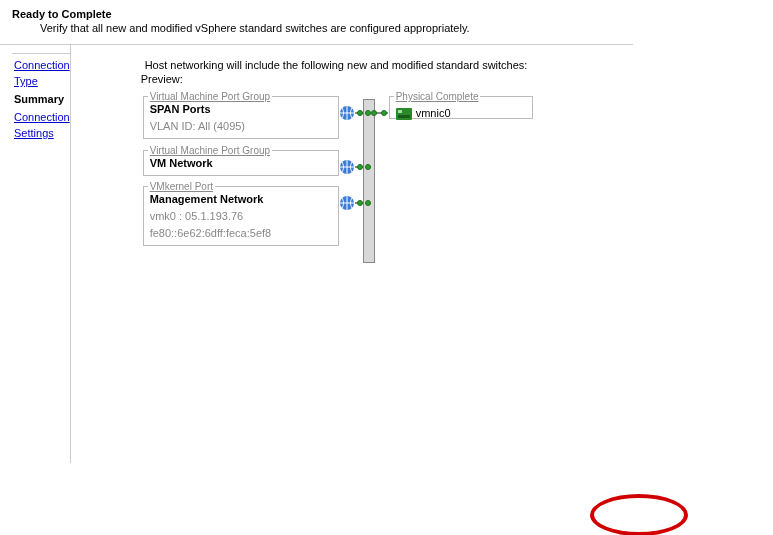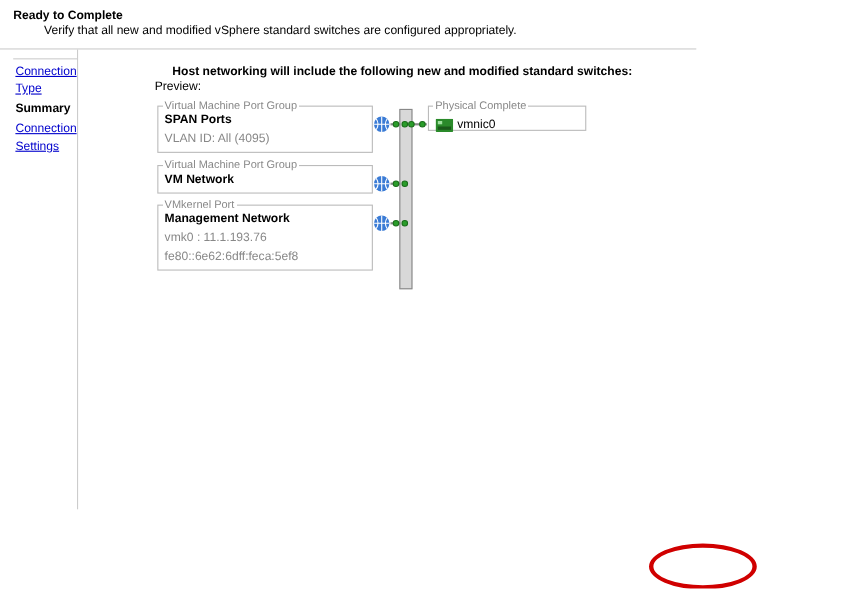--- a/index.html
+++ b/index.html
@@ -64,22 +64,21 @@
   }
   .steps .step.current {
     font-weight: bold;
   }
   .content {
     flex: 1;
     padding: 14px 22px 0 22px;
     box-sizing: border-box;
   }
   .content .intro {
-    margin: 0 0 2px 16px;
-    font-weight: bold;
+    margin: 0 0 2px 4px;
   }
   .content .preview-label {
     margin: 0 0 4px 0;
   }
   .diagram {
     position: relative;
     width: 510px;
     height: 180px;
   }
   .vswitch-bar {
@@ -97,20 +96,21 @@
     border: 1px solid #bbb;
     background: #fff;
     box-sizing: border-box;
     padding: 0 6px 4px 6px;
   }
   .portgroup legend, .adapter-box legend {
     font-size: 10px;
     color: #888;
     padding: 0 2px;
     margin-left: -2px;
+    text-decoration: underline;
   }
   .portgroup .title {
     font-weight: bold;
     font-size: 11px;
     margin: 0;
     line-height: 15px;
   }
   .portgroup .meta {
     color: #888;
     font-size: 11px;
@@ -220,21 +220,21 @@
               <path d="M1 8h14M8 1v14M3 3c2 3 2 7 0 10M13 3c-2 3-2 7 0 10" stroke="#fff" stroke-width="1" fill="none"></path>
             </svg>
         </span>
         <div class="connector" style="left:214px; top:77px; width:9px;"></div>
         <div class="dot" style="left:216px; top:75px;"></div>
         <div class="dot" style="left:224px; top:75px;"></div>
 
         <fieldset class="portgroup" style="left:0; top:92px; width:196px;">
           <legend>VMkernel Port</legend>
           <p class="title">Management Network</p>
-          <p class="meta">vmk0 : 11.1.193.76</p>
+          <p class="meta">vmk0 : 05.1.193.76</p>
           <p class="meta">fe80::6e62:6dff:feca:5ef8</p>
         </fieldset>
         <span class="pg-icon" style="left:198px; top:106px;">
           <svg width="16" height="16" viewBox="0 0 16 16">
               <circle cx="8" cy="8" r="7" fill="#3a7bd5"></circle>
               <path d="M1 8h14M8 1v14M3 3c2 3 2 7 0 10M13 3c-2 3-2 7 0 10" stroke="#fff" stroke-width="1" fill="none"></path>
             </svg>
         </span>
         <div class="connector" style="left:214px; top:113px; width:9px;"></div>
         <div class="dot" style="left:216px; top:111px;"></div>

